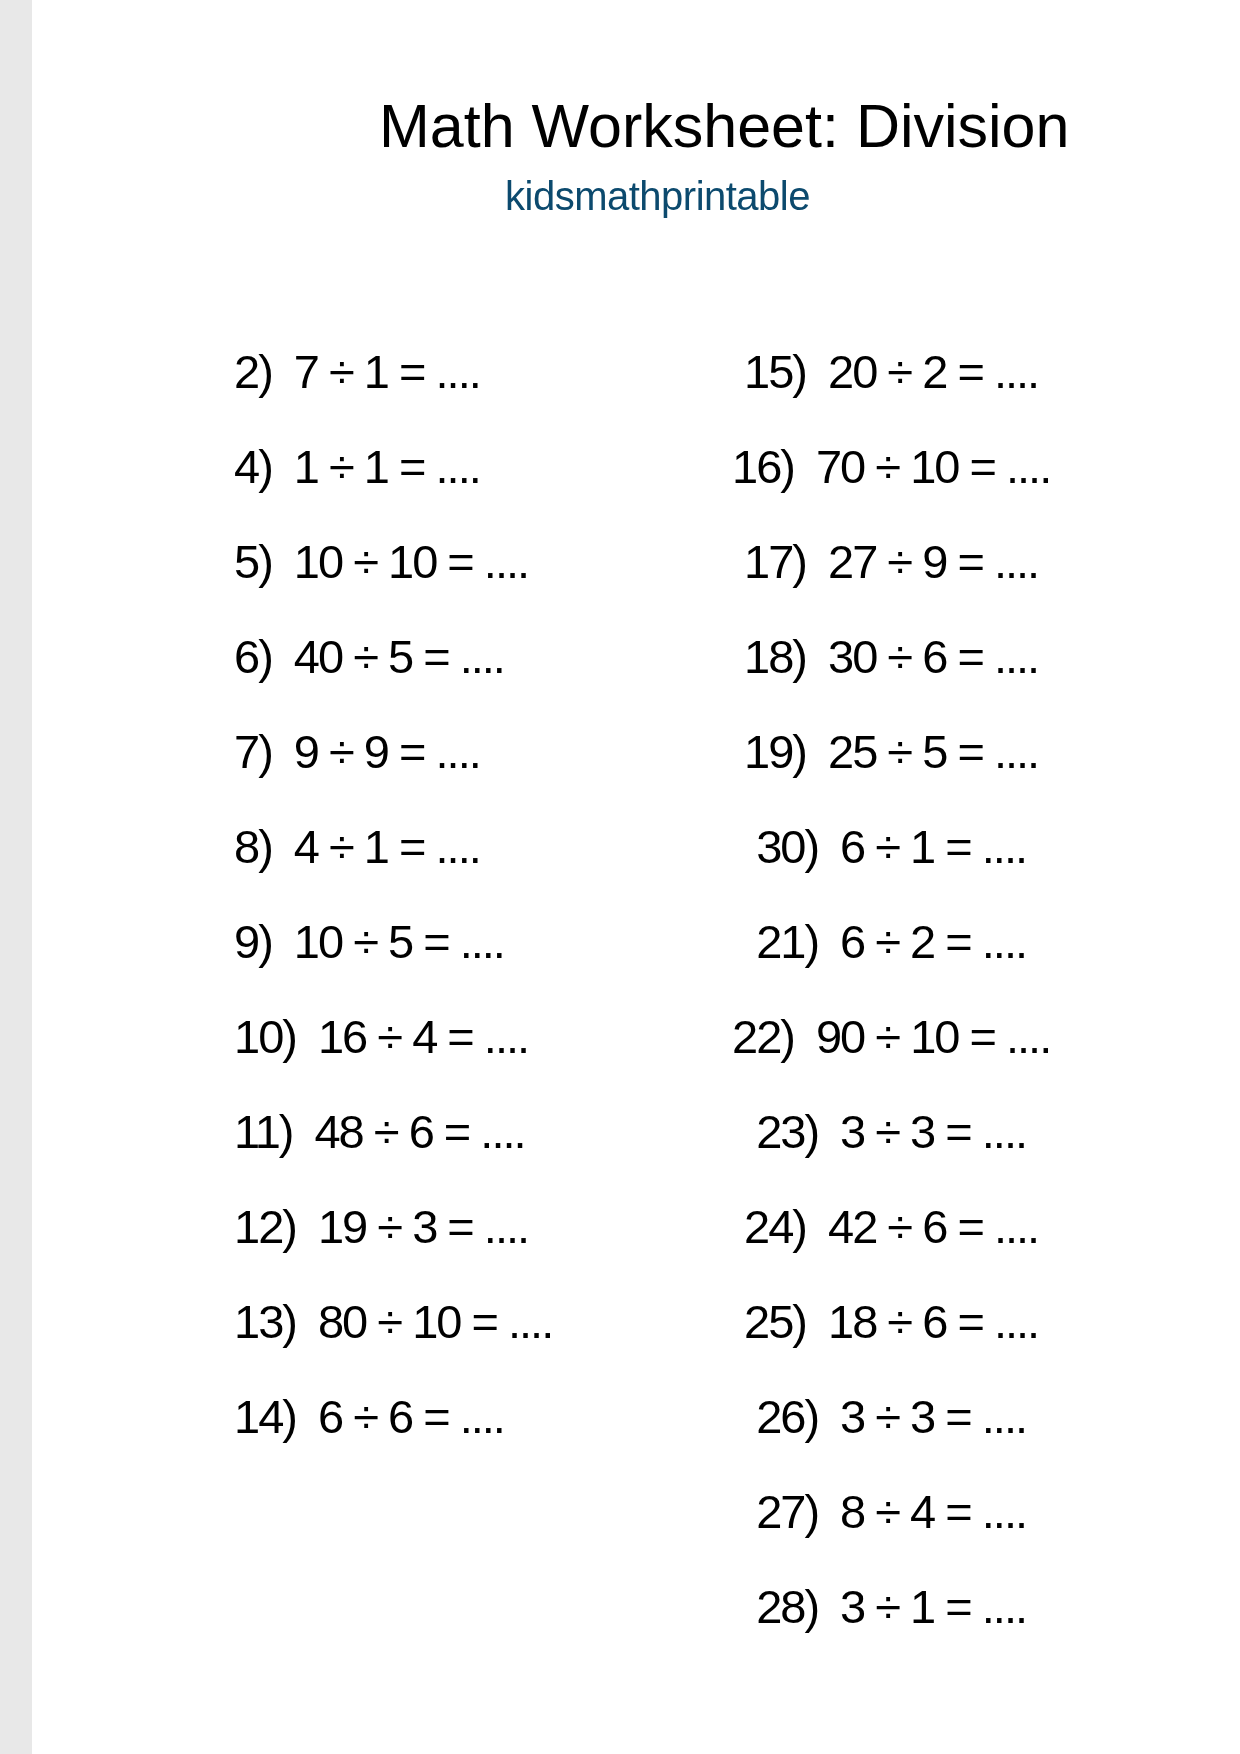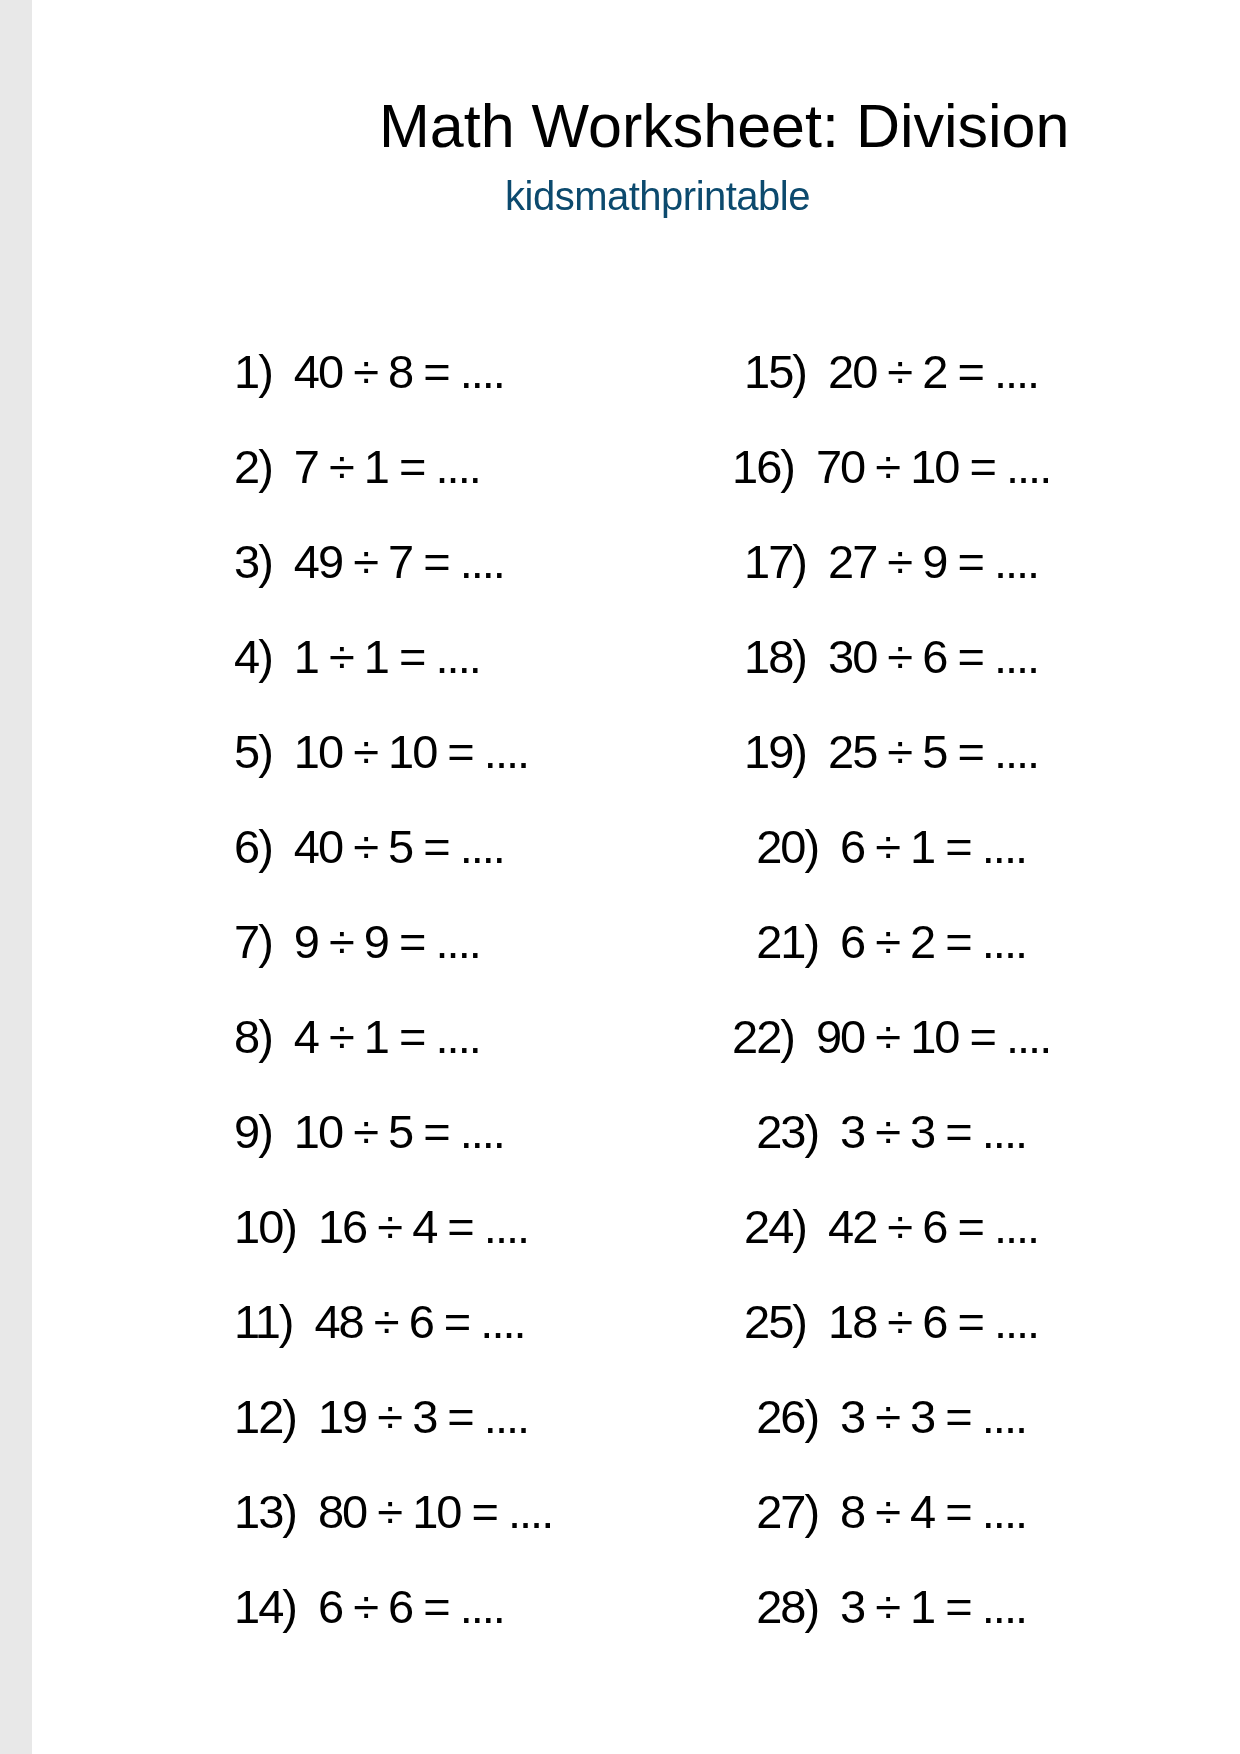--- a/index.html
+++ b/index.html
@@ -47,43 +47,41 @@
   .plabel { margin-right: 22px; }
 </style>
 </head>
 <body>
 
 <div class="page" style="background: rgb(255, 255, 255); color: rgb(0, 0, 0); margin-left: 32px;">
   <div class="title">Math Worksheet: Division</div>
   <div class="subtitle" style="color: #0c4a6e;">kidsmathprintable</div>
 
   <div class="col col-left" id="col-left">
-      <div class="row"><span class="plabel">1)</span><span class="pexpr">40 ÷ 8 = ....</span></div>
       <div class="row"><span class="plabel">2)</span><span class="pexpr">7 ÷ 1 = ....</span></div>
-      <div class="row"><span class="plabel">3)</span><span class="pexpr">49 ÷ 7 = ....</span></div>
       <div class="row"><span class="plabel">4)</span><span class="pexpr">1 ÷ 1 = ....</span></div>
       <div class="row"><span class="plabel">5)</span><span class="pexpr">10 ÷ 10 = ....</span></div>
       <div class="row"><span class="plabel">6)</span><span class="pexpr">40 ÷ 5 = ....</span></div>
       <div class="row"><span class="plabel">7)</span><span class="pexpr">9 ÷ 9 = ....</span></div>
       <div class="row"><span class="plabel">8)</span><span class="pexpr">4 ÷ 1 = ....</span></div>
       <div class="row"><span class="plabel">9)</span><span class="pexpr">10 ÷ 5 = ....</span></div>
       <div class="row"><span class="plabel">10)</span><span class="pexpr">16 ÷ 4 = ....</span></div>
       <div class="row"><span class="plabel">11)</span><span class="pexpr">48 ÷ 6 = ....</span></div>
       <div class="row"><span class="plabel">12)</span><span class="pexpr">19 ÷ 3 = ....</span></div>
       <div class="row"><span class="plabel">13)</span><span class="pexpr">80 ÷ 10 = ....</span></div>
       <div class="row"><span class="plabel">14)</span><span class="pexpr">6 ÷ 6 = ....</span></div>
     </div>
 
   <div class="col col-right" id="col-right">
       <div class="row"><span class="plabel">15)</span><span class="pexpr">20 ÷ 2 = ....</span></div>
       <div class="row"><span class="plabel">16)</span><span class="pexpr">70 ÷ 10 = ....</span></div>
       <div class="row"><span class="plabel">17)</span><span class="pexpr">27 ÷ 9 = ....</span></div>
       <div class="row"><span class="plabel">18)</span><span class="pexpr">30 ÷ 6 = ....</span></div>
       <div class="row"><span class="plabel">19)</span><span class="pexpr">25 ÷ 5 = ....</span></div>
-      <div class="row"><span class="plabel">20)</span><span class="pexpr">6 ÷ 1 = ....</span></div>
+      <div class="row"><span class="plabel">30)</span><span class="pexpr">6 ÷ 1 = ....</span></div>
       <div class="row"><span class="plabel">21)</span><span class="pexpr">6 ÷ 2 = ....</span></div>
       <div class="row"><span class="plabel">22)</span><span class="pexpr">90 ÷ 10 = ....</span></div>
       <div class="row"><span class="plabel">23)</span><span class="pexpr">3 ÷ 3 = ....</span></div>
       <div class="row"><span class="plabel">24)</span><span class="pexpr">42 ÷ 6 = ....</span></div>
       <div class="row"><span class="plabel">25)</span><span class="pexpr">18 ÷ 6 = ....</span></div>
       <div class="row"><span class="plabel">26)</span><span class="pexpr">3 ÷ 3 = ....</span></div>
       <div class="row"><span class="plabel">27)</span><span class="pexpr">8 ÷ 4 = ....</span></div>
       <div class="row"><span class="plabel">28)</span><span class="pexpr">3 ÷ 1 = ....</span></div>
     </div>
 </div>

